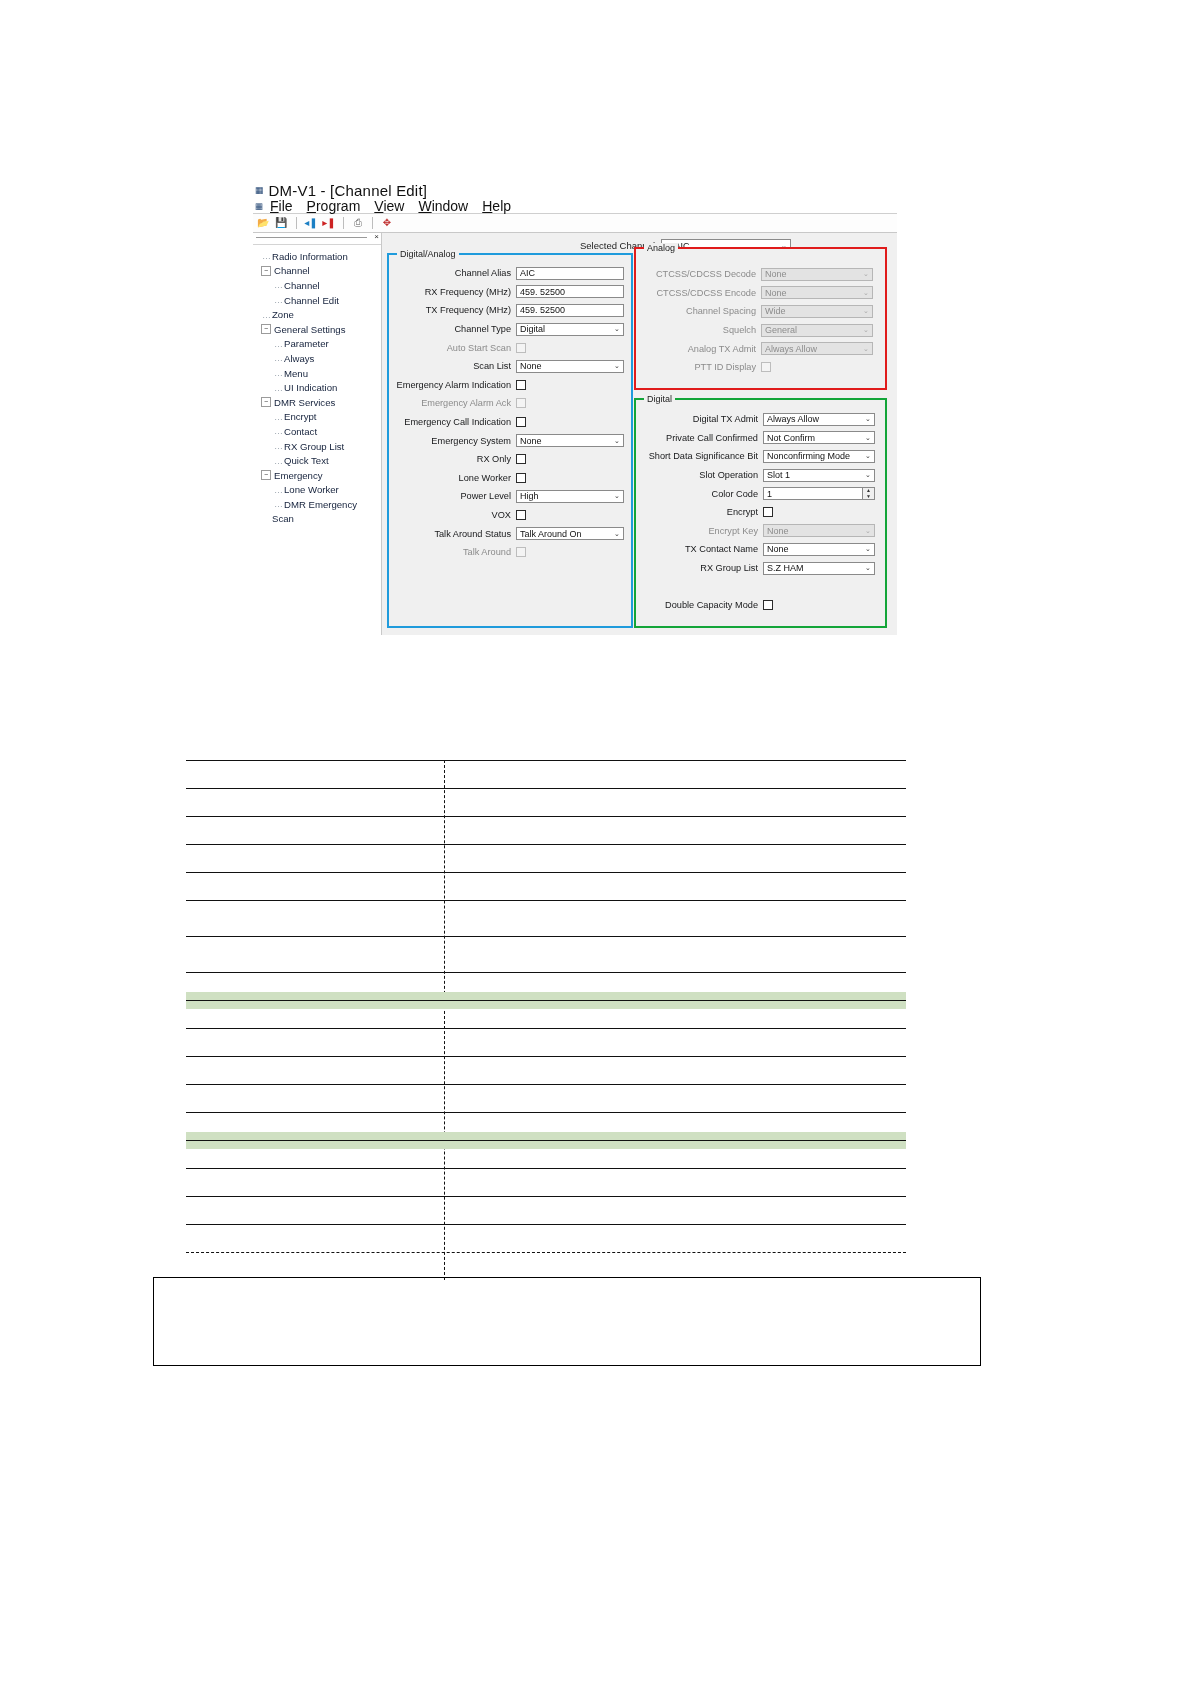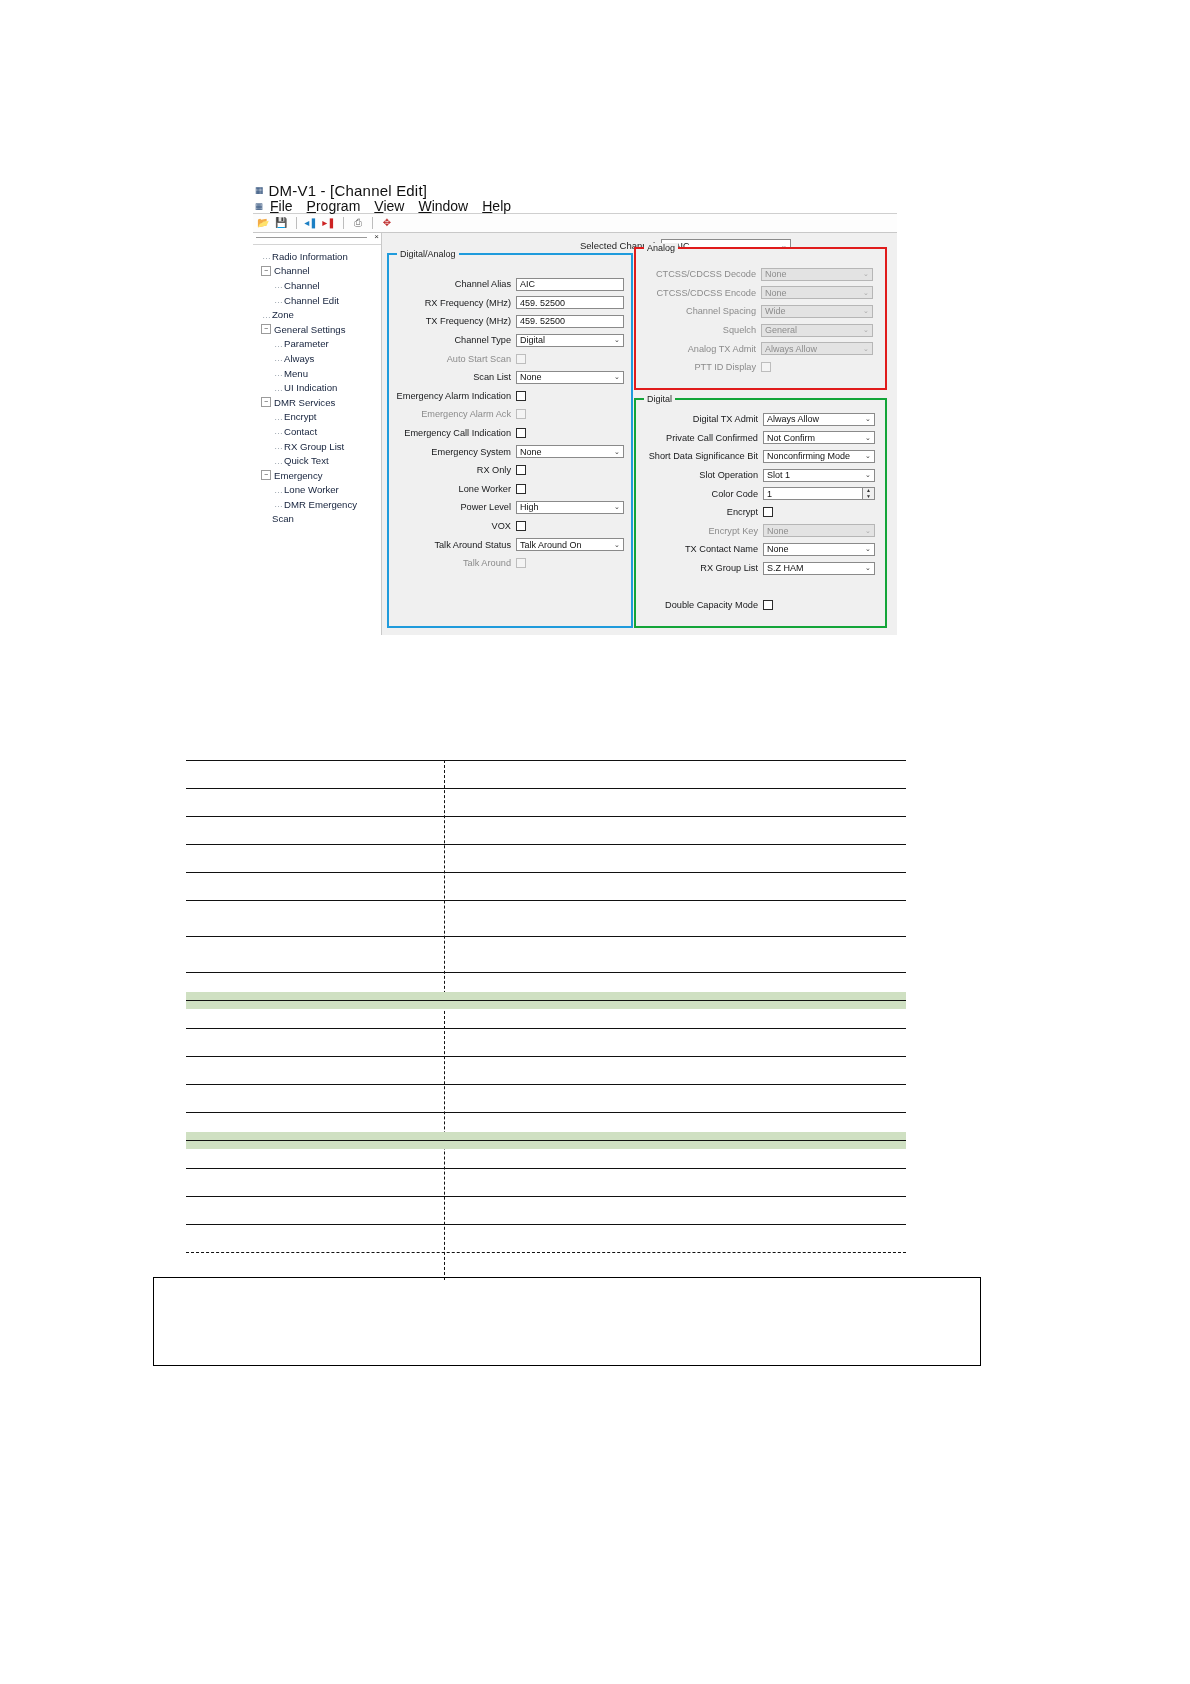--- a/index.html
+++ b/index.html
@@ -222,21 +222,21 @@
       <div class="sel-row">
         <span class="sel-label">Selected Channel</span>
         <div class="combo" id="sel-channel">
           <span class="txt">1: AIC</span>
           <span class="arw">⌄</span>
         </div>
       </div>
 
       <div class="gbox" id="grp-da">
         <span class="gtitle">Digital/Analog</span>
-        <div style="padding-top:20px" id="rows-da">
+        <div style="padding-top:9px" id="rows-da">
             <div class="frow">
               <div class="flabel">Channel Alias</div>
               <div class="txtbox w-field fctl">AIC</div>
             </div>
             <div class="frow">
               <div class="flabel">RX Frequency (MHz)</div>
               <div class="txtbox w-field fctl">459. 52500</div>
             </div>
             <div class="frow">
               <div class="flabel">TX Frequency (MHz)</div>

